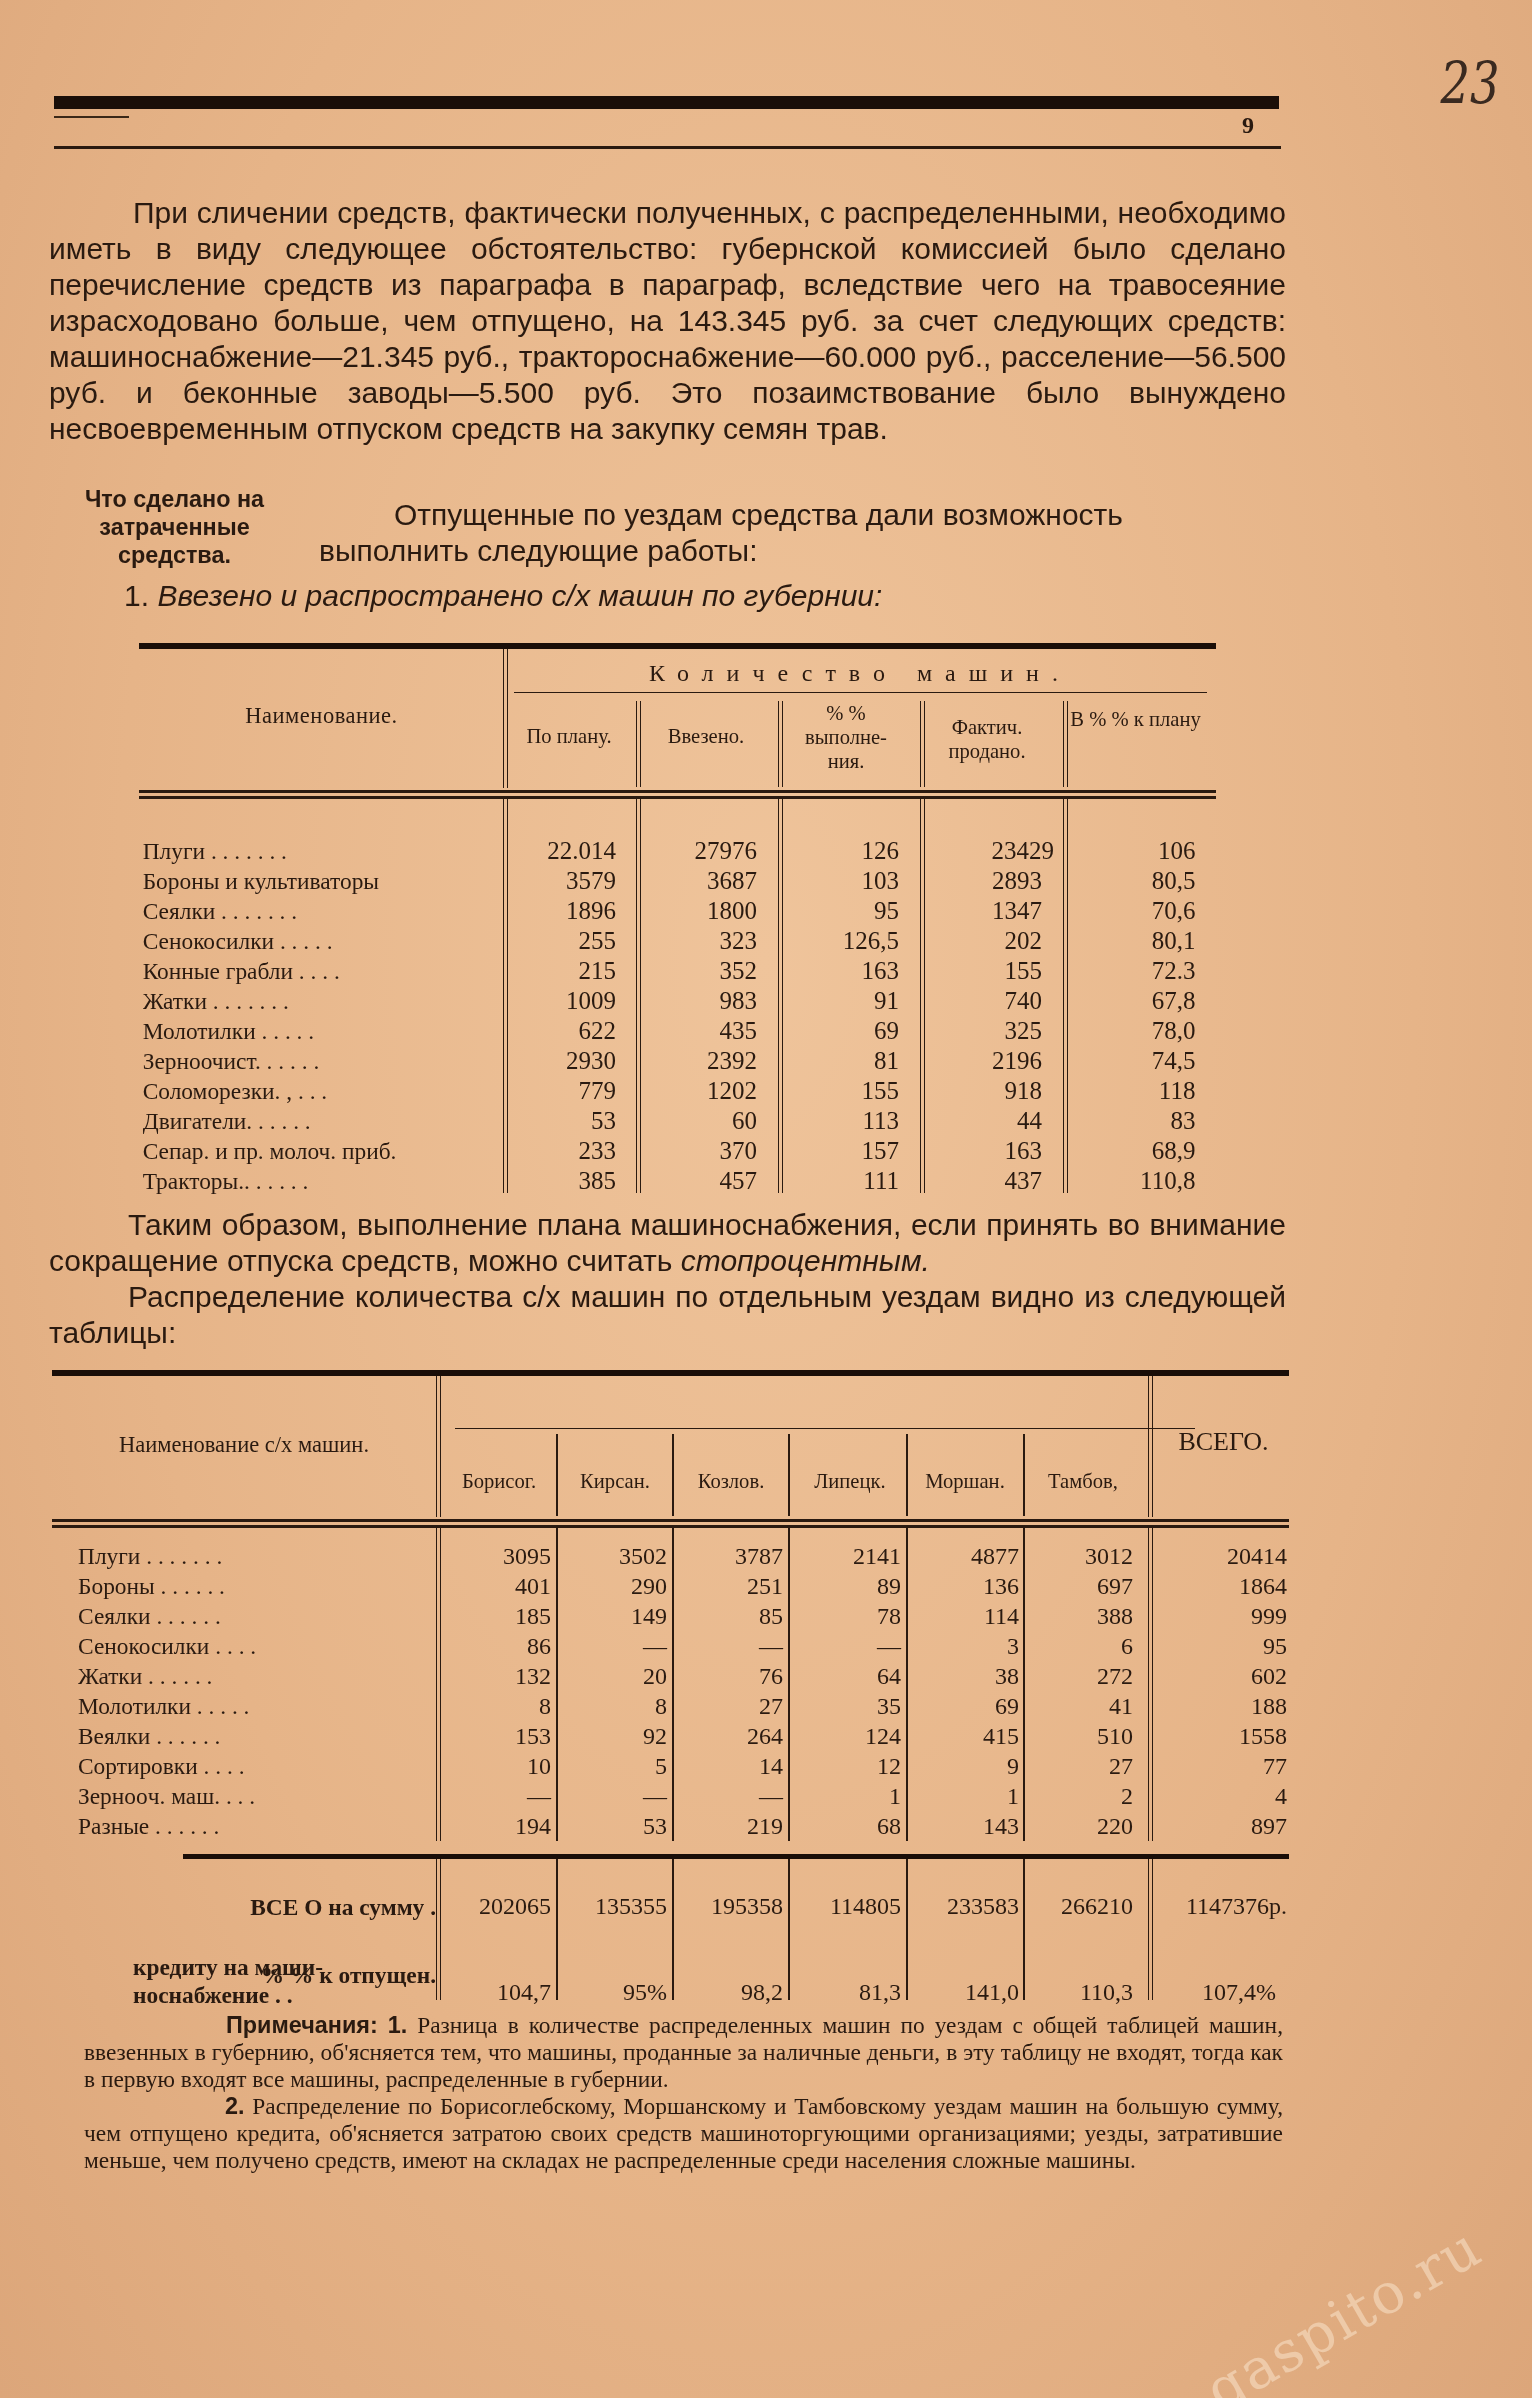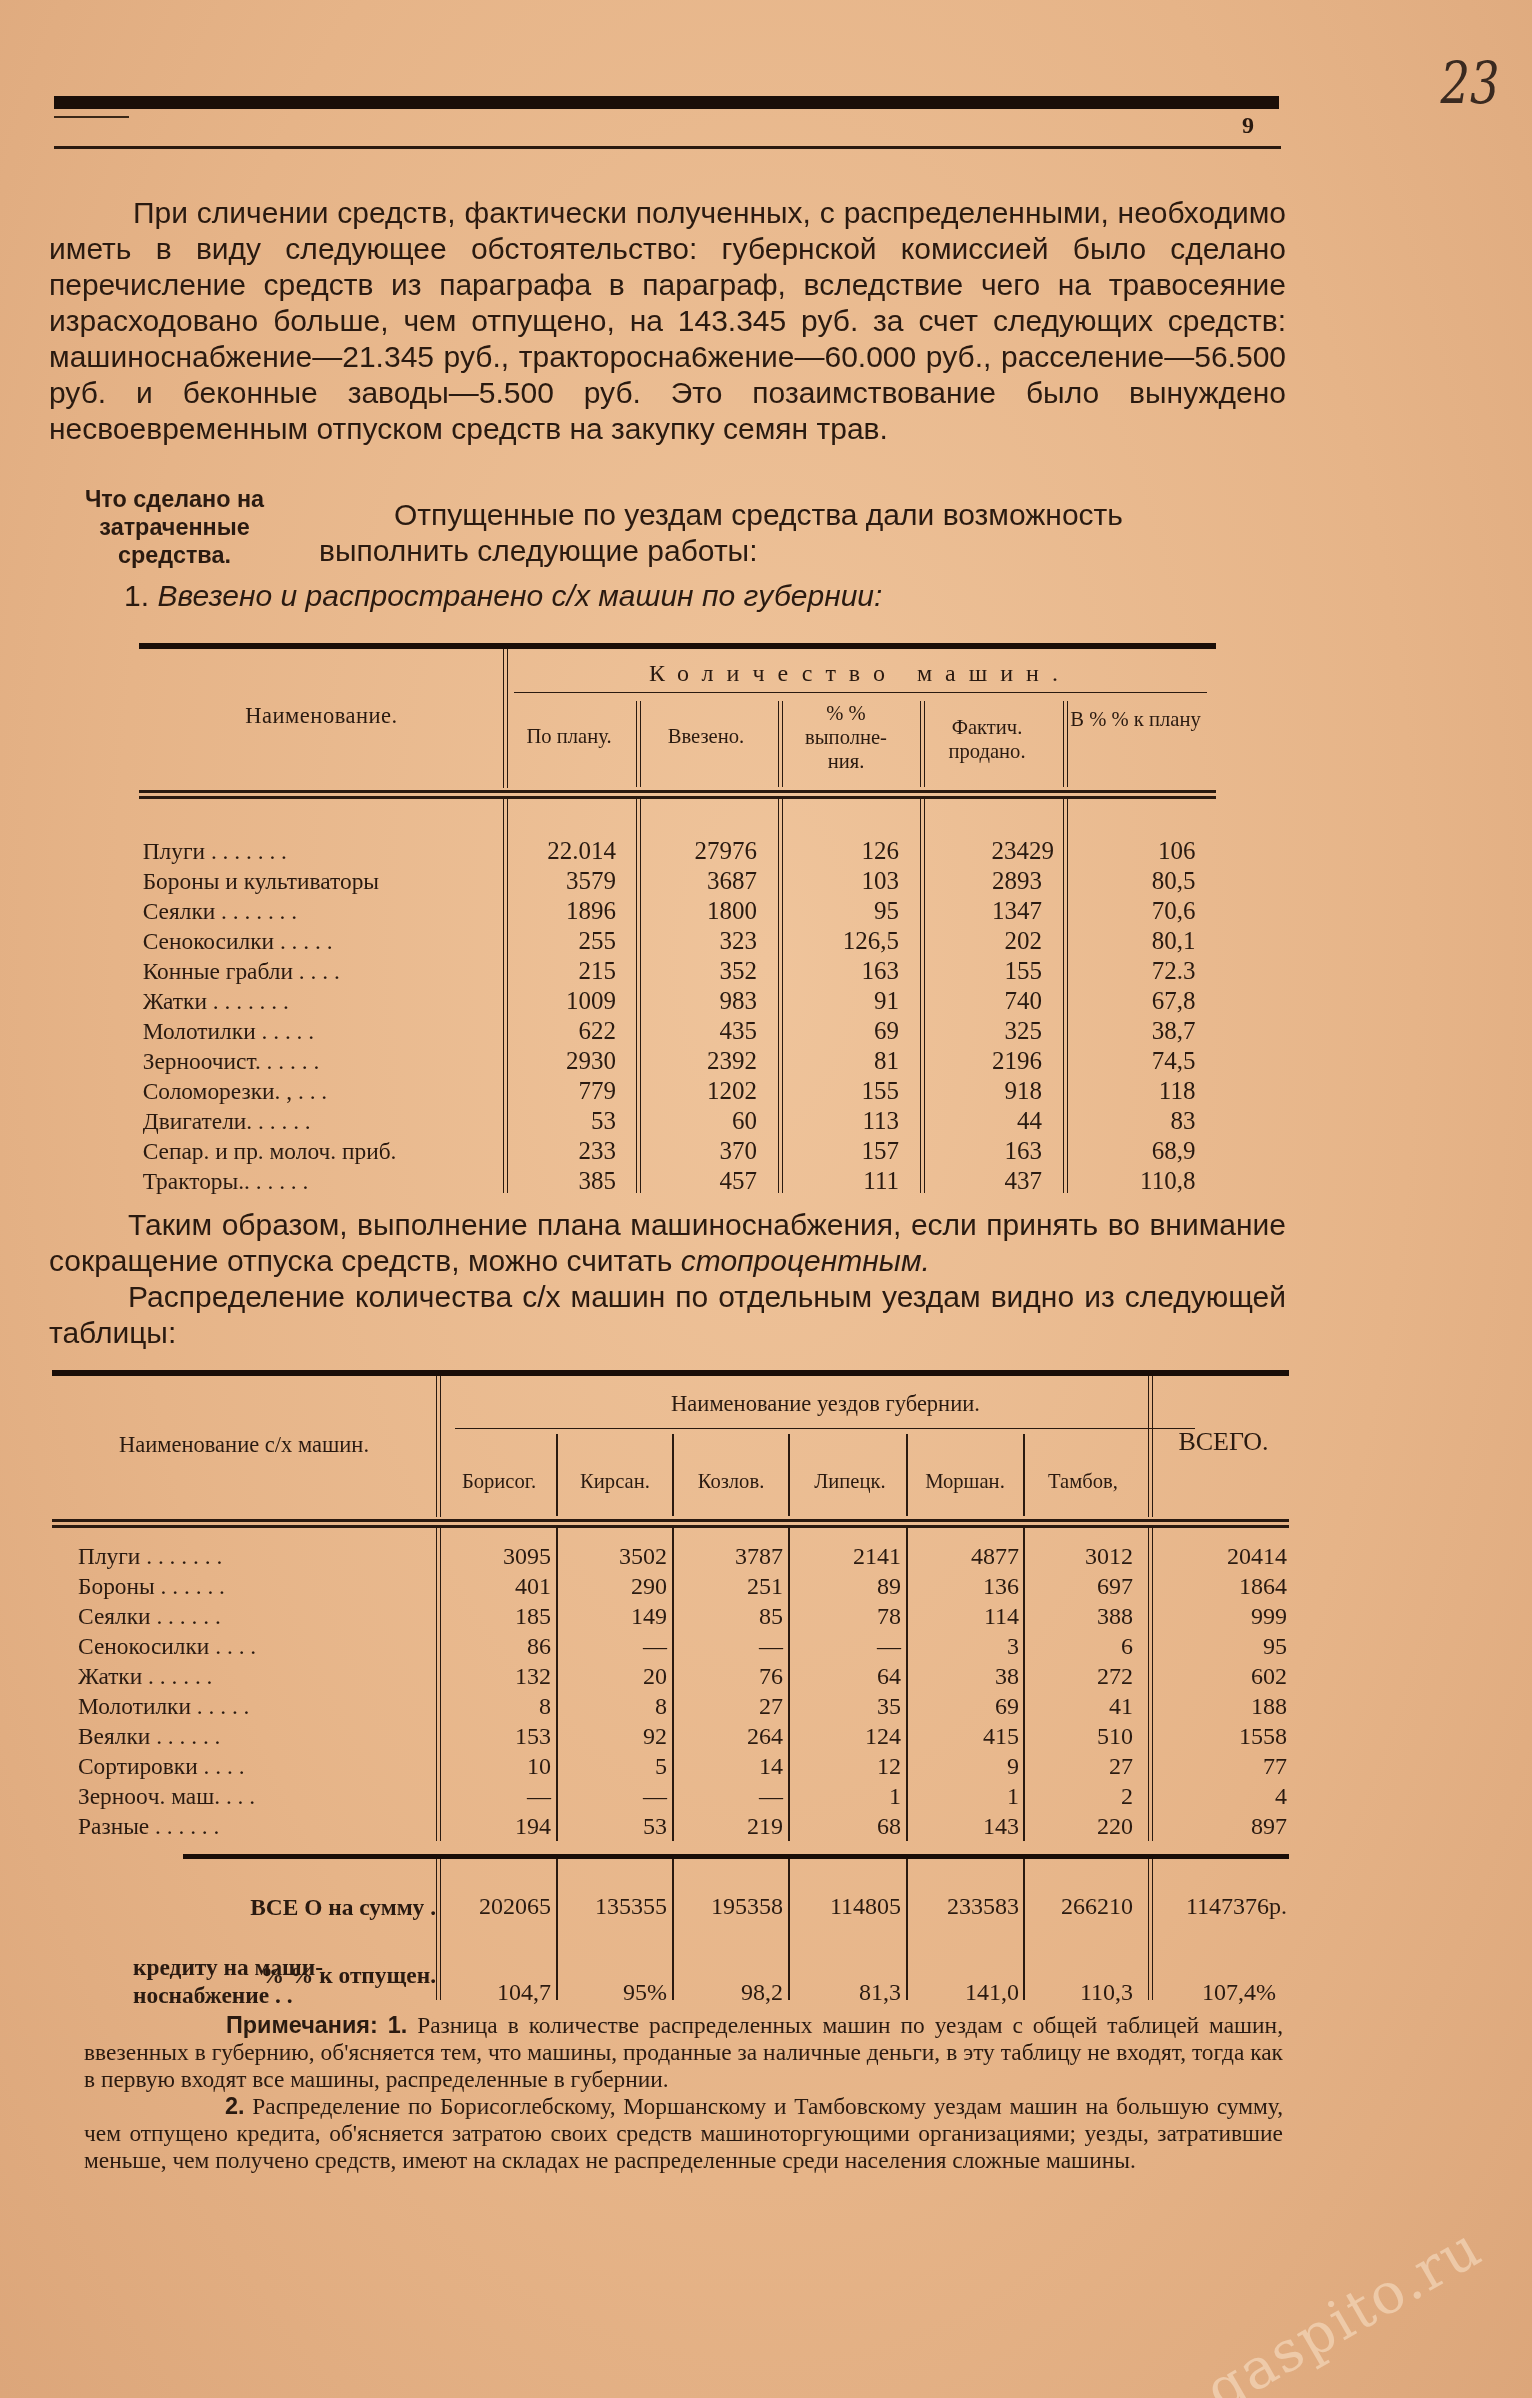--- a/index.html
+++ b/index.html
@@ -213,21 +213,21 @@
         <span class="v" style="right:317px">91</span>
         <span class="v" style="right:174px">740</span>
         <span class="v" style="right:20.6px">67,8</span>
       </div>
     <div class="row">
         <span class="nm">Молотилки . . . . .</span>
         <span class="v" style="right:600px">622</span>
         <span class="v" style="right:459px">435</span>
         <span class="v" style="right:317px">69</span>
         <span class="v" style="right:174px">325</span>
-        <span class="v" style="right:20.6px">38,7</span>
+        <span class="v" style="right:20.6px">78,0</span>
       </div>
     <div class="row">
         <span class="nm">Зерноочист. . . . . .</span>
         <span class="v" style="right:600px">2930</span>
         <span class="v" style="right:459px">2392</span>
         <span class="v" style="right:317px">81</span>
         <span class="v" style="right:174px">2196</span>
         <span class="v" style="right:20.6px">74,5</span>
       </div>
     <div class="row">
@@ -267,21 +267,20 @@
 
 <div class="para2">
   <div class="ind"><span>Таким образом, выполнение плана машиноснабжения, если принять во внимание сокращение отпуска средств, можно считать </span><i>стопроцентным.</i></div>
   <div class="ind">Распределение количества с/х машин по отдельным уездам видно из следующей таблицы:</div>
 </div>
 
 <div class="t2">
   <div class="rule-top"></div>
   <div class="hdr">
     <div class="name-h">Наименование с/х машин.</div>
-    <div class="group-h">Наименование уездов губернии.</div>
     <div class="group-line"></div>
     <div class="total-h">ВСЕГО.</div>
     <div class="col-h" style="left:390px;width:114px;">Борисог.</div>
     <div class="col-h" style="left:506px;width:114px;">Кирсан.</div>
     <div class="col-h" style="left:622px;width:114px;">Козлов.</div>
     <div class="col-h" style="left:740px;width:116px;">Липецк.</div>
     <div class="col-h" style="left:856px;width:114px;">Моршан.</div>
     <div class="col-h" style="left:973px;width:116px;">Тамбов,</div>
     <div class="vdbl" style="left:384px;top:0;height:141px;"></div>
     <div class="vline" style="left:504px;top:58px;height:82px;"></div>

